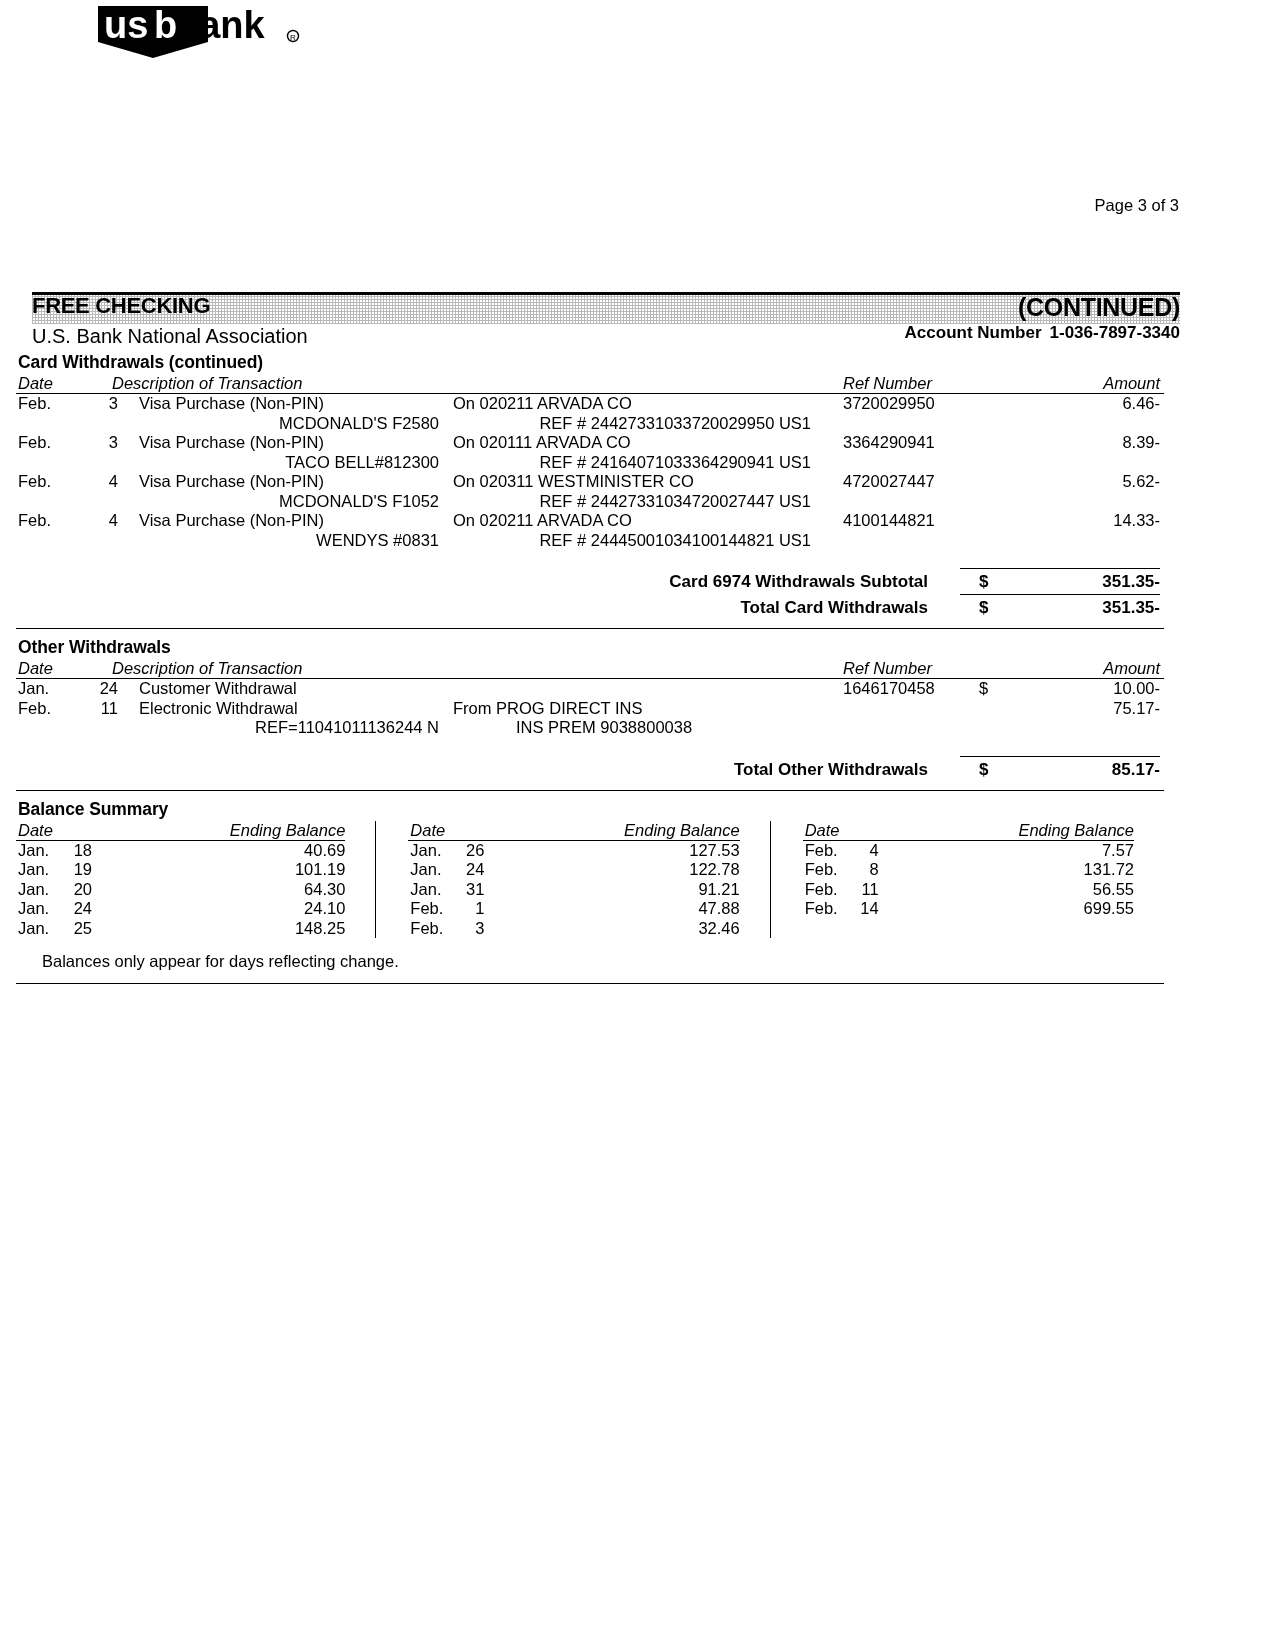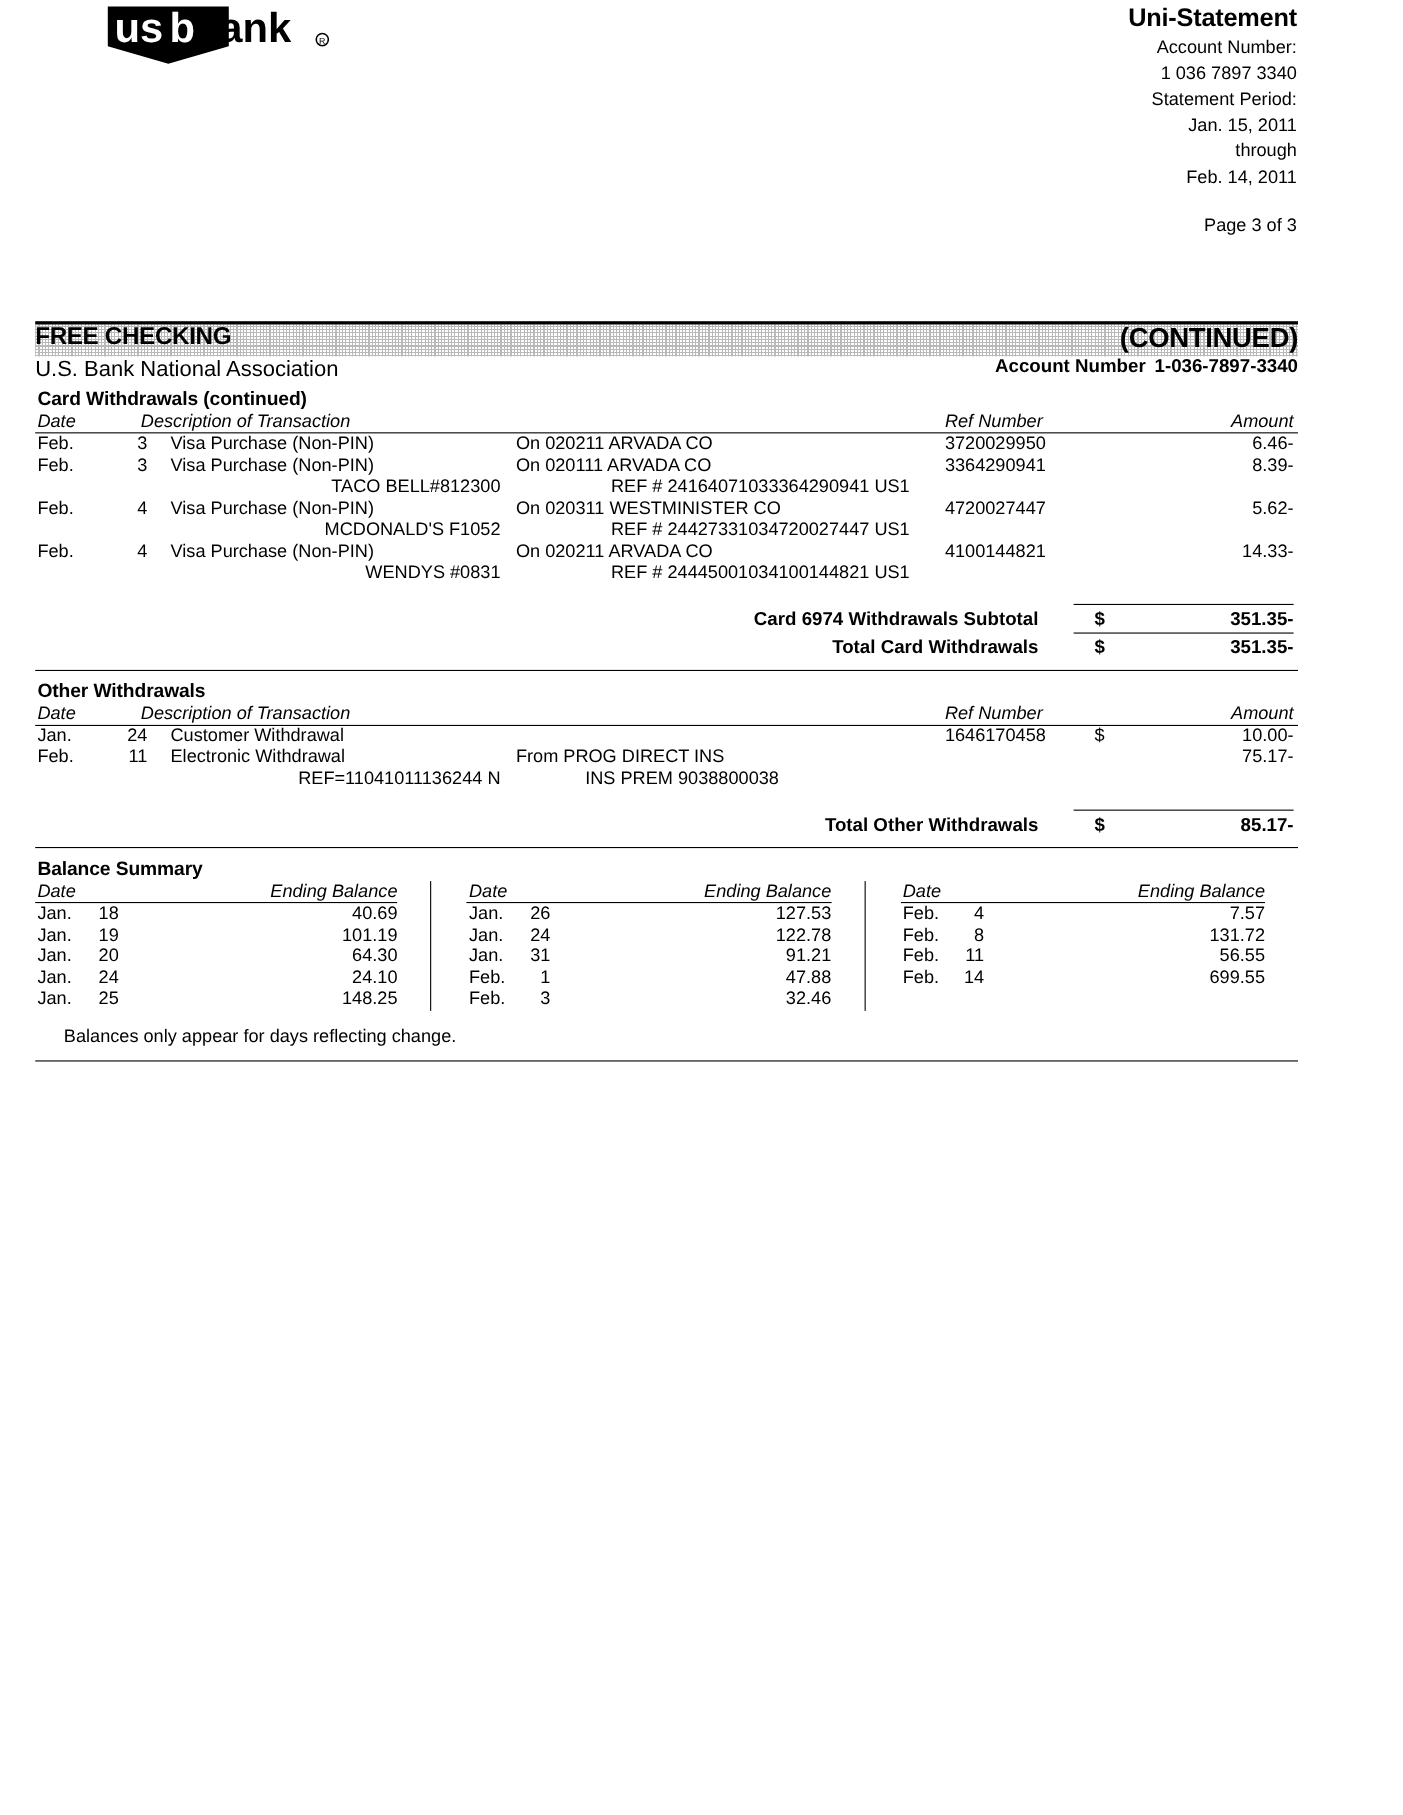--- a/index.html
+++ b/index.html
@@ -118,21 +118,21 @@
     right: 0;
     top: -2px;
     font-size: 17px;
     font-weight: bold;
   }
   .subhdr-right .acctlabel { margin-right: 8px; }
 
   
   .content {
     position: absolute;
-    left: 32px;
+    left: 16px;
     top: 352px;
     width: 1148px;
     font-size: 16.5px;
   }
 
   .sec-title {
     font-size: 17.5px;
     font-weight: bold;
     letter-spacing: -0.1px;
     margin: 0 0 1px 2px;
@@ -256,29 +256,20 @@
         <path d="M2 2 H112 V38 L57 54 L2 38 Z" fill="#000"></path>
         <text x="8" y="34" font-family="Liberation Sans, sans-serif" font-size="38" font-weight="bold" fill="#fff">us</text>
         <text x="58" y="34" font-family="Liberation Sans, sans-serif" font-size="38" font-weight="bold" fill="#fff">b</text>
         <text x="80" y="34" font-family="Liberation Sans, sans-serif" font-size="38" font-weight="bold" fill="#000">bank</text>
         <circle cx="197" cy="32" r="5.5" fill="none" stroke="#000" stroke-width="1.4"></circle>
         <text x="197" y="36" font-family="Liberation Sans, sans-serif" font-size="8" text-anchor="middle" fill="#000">R</text>
       </svg>
     </div>
 
 
-    <div class="stmt-block">
-      <div class="stmt-title">Uni-Statement</div>
-      <div>Account Number:</div>
-      <div>1 036 7897 3340</div>
-      <div>Statement Period:</div>
-      <div>Jan. 15, 2011</div>
-      <div>through</div>
-      <div>Feb. 14, 2011</div>
-    </div>
 
     <div class="page-num">Page 3 of 3</div>
   </div>
 
   <div class="banner-wrap">
     <div class="banner">
       <span class="banner-left">FREE CHECKING</span>
       <span class="banner-right">(CONTINUED)</span>
     </div>
     <div class="subhdr">
@@ -304,20 +295,24 @@
       <div class="txn-rows">
 
         <div class="row">
           <span class="c-mon">Feb.</span>
           <span class="c-day">3</span>
           <span class="c-desc">Visa Purchase (Non-PIN)</span>
           <span class="c-loc">On 020211 ARVADA CO</span>
           <span class="c-ref">3720029950</span>
           <span class="c-amt">6.46-</span>
         </div>
+        <div class="row">
+          <span class="c-sub">MCDONALD'S F2580</span>
+          <span class="c-ref2">REF # 24427331033720029950 US1</span>
+        </div>
 
         <div class="row">
           <span class="c-mon">Feb.</span>
           <span class="c-day">3</span>
           <span class="c-desc">Visa Purchase (Non-PIN)</span>
           <span class="c-loc">On 020111 ARVADA CO</span>
           <span class="c-ref">3364290941</span>
           <span class="c-amt">8.39-</span>
         </div>
         <div class="row">

